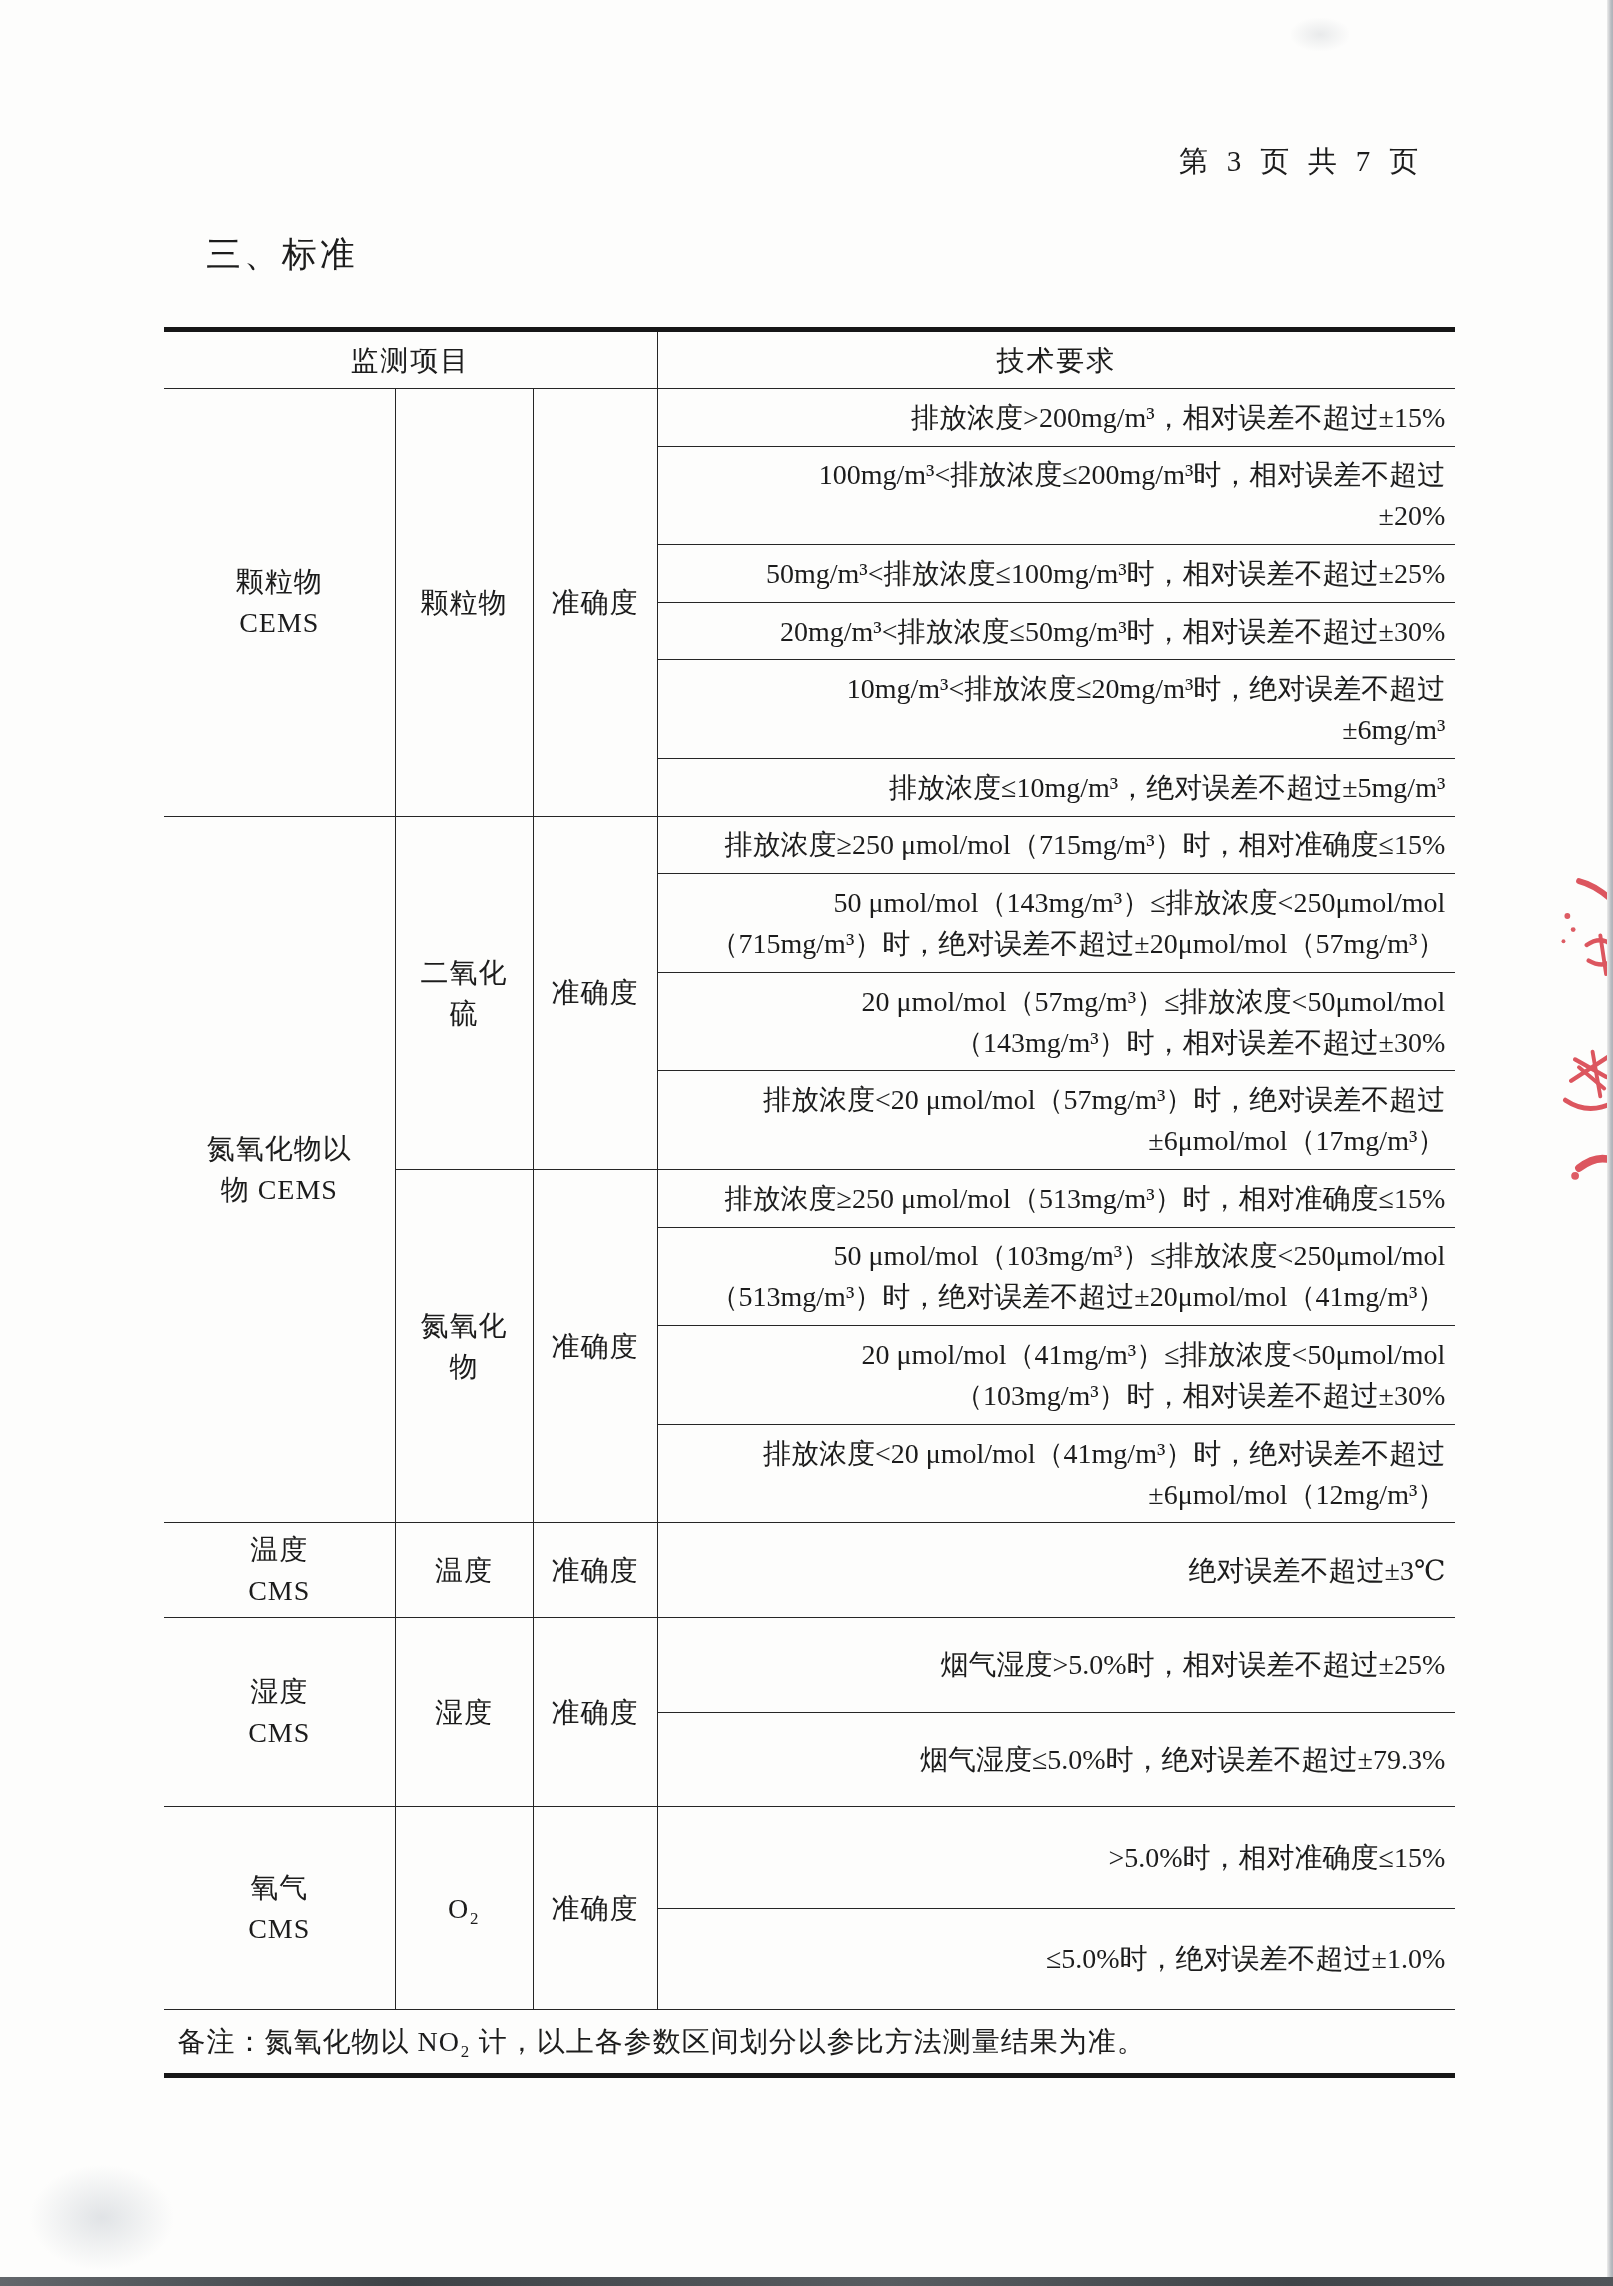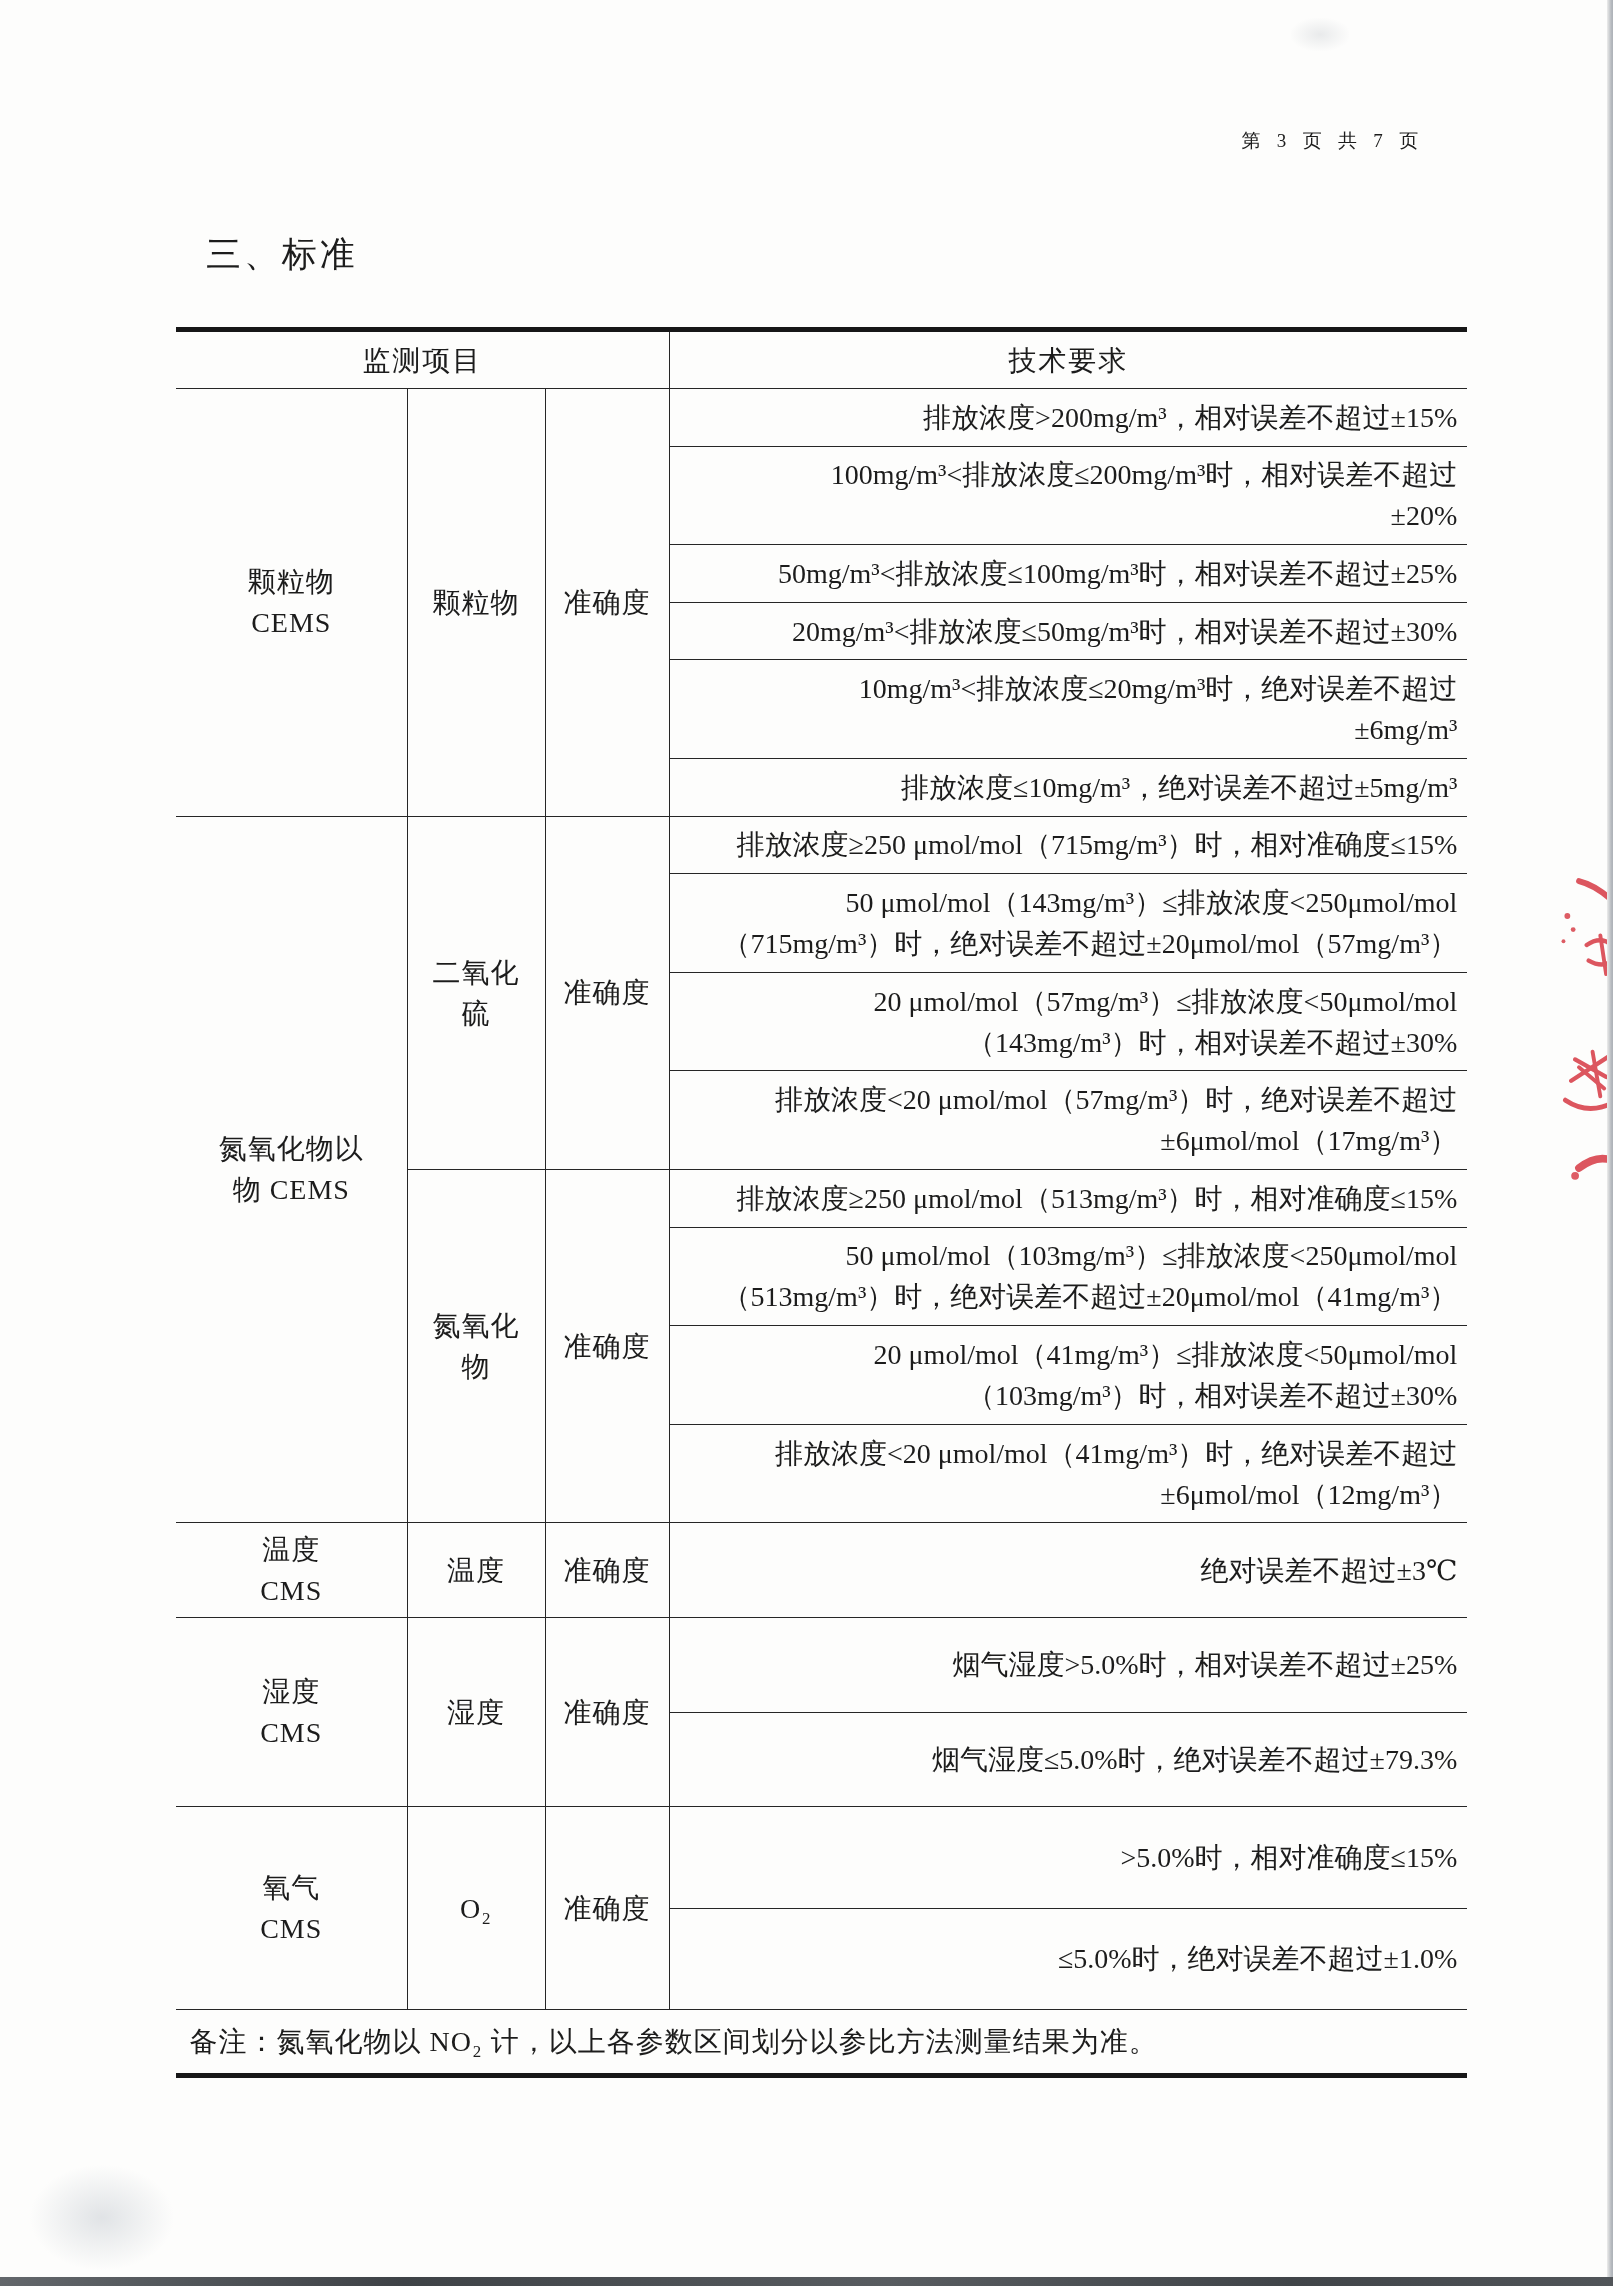--- a/index.html
+++ b/index.html
@@ -9,29 +9,29 @@
     background:#fdfdfc;
     overflow:hidden;
     font-family:"Liberation Serif","DejaVu Serif",serif;
     color:#1c1c1c;
   }
   .hdr-left{
     position:absolute;left:206px;top:144px;
     font-size:29px;letter-spacing:1px;
   }
   .hdr-right{
-    position:absolute;right:190px;top:128px;
-    font-size:19px;letter-spacing:5.8px;
+    position:absolute;right:190px;top:142px;
+    font-size:29px;letter-spacing:5.8px;
   }
   .title{
     position:absolute;left:206px;top:231px;
     font-size:35px;font-weight:normal;letter-spacing:2.9px;
   }
   table.std{
-    position:absolute;left:176px;top:327px;
+    position:absolute;left:164px;top:327px;
     width:1291px;
     border-collapse:collapse;
     table-layout:fixed;
     border-top:5.8px solid #171717;
     border-bottom:5.8px solid #171717;
     font-size:28px;
   }
   .std col.c1{width:231px}
   .std col.c2{width:138px}
   .std col.c3{width:124px}

